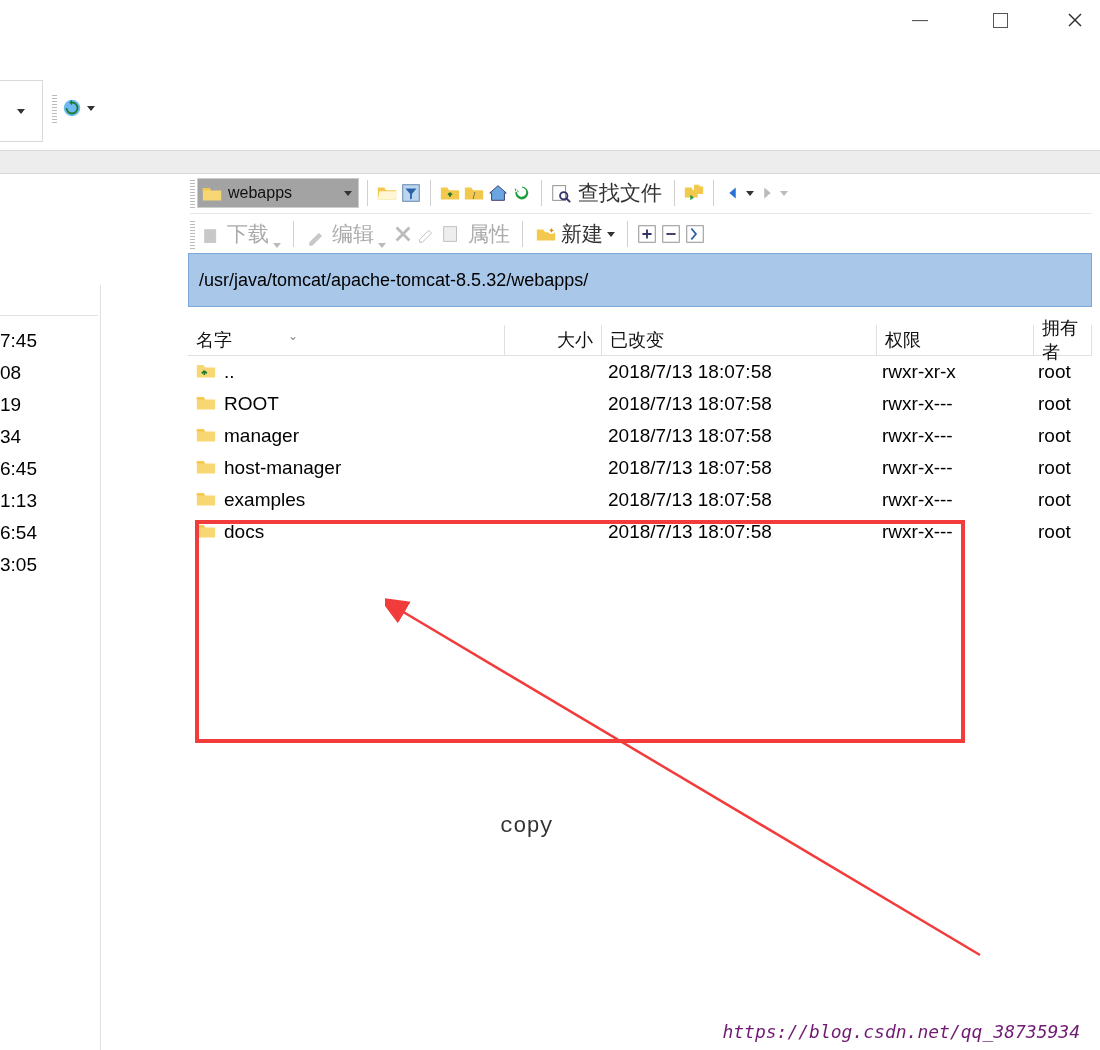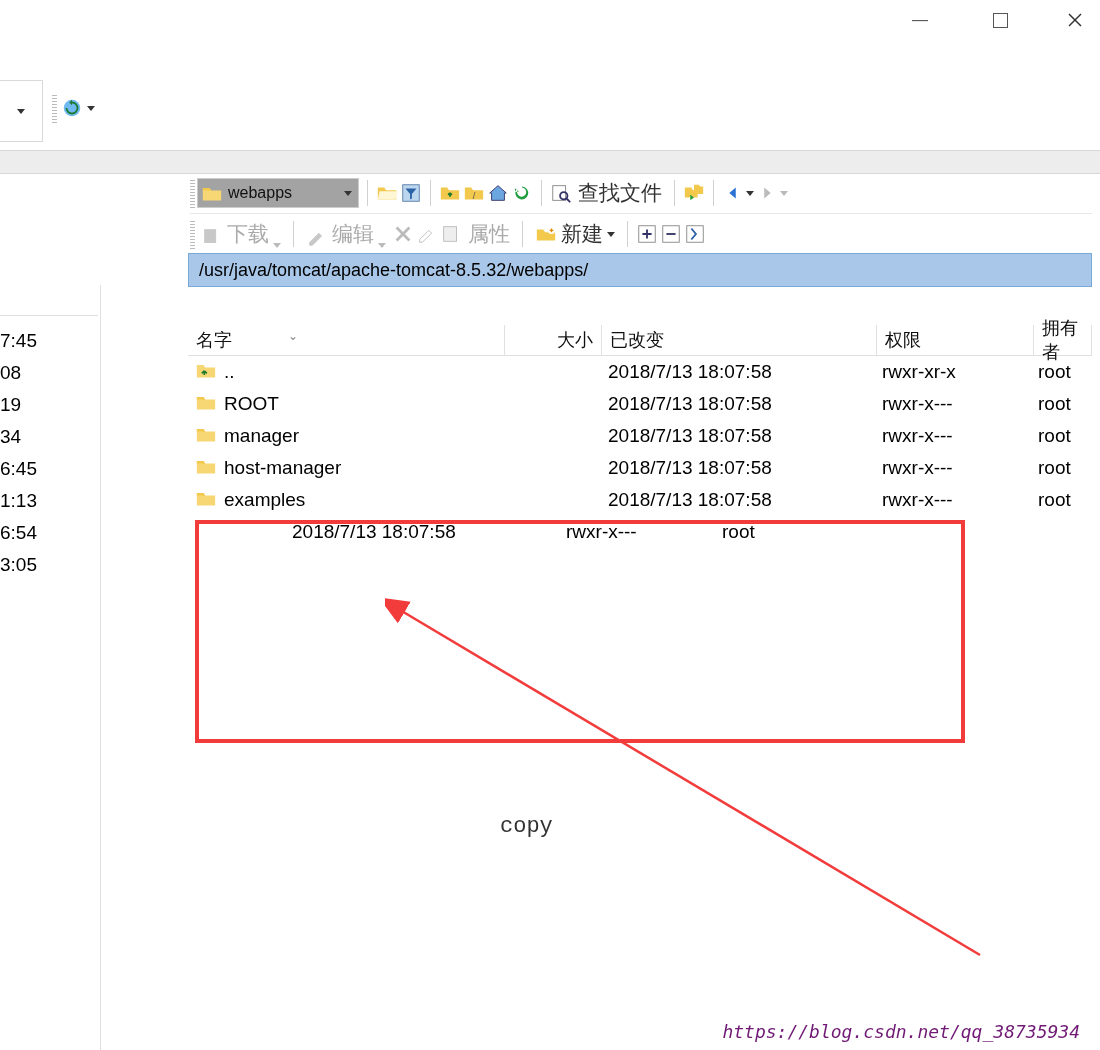--- a/index.html
+++ b/index.html
@@ -26,21 +26,21 @@
   .sep{width:1px;height:26px;background:#d0d0d0;margin:0 6px;}
   .t-btn{display:flex;align-items:center;gap:4px;padding:2px 4px;color:#333;font-size:21px;}
   .t-btn.dis{color:#aaa;align-items:flex-end;}
   .t-btn.dis svg *{fill:#c8c8c8!important;stroke:#c8c8c8!important;}
   .t-ico{width:22px;height:22px;display:inline-flex;align-items:center;justify-content:center;}
   .t-ico svg{width:22px;height:22px;}
   .folder-sel{display:flex;align-items:center;border:1px solid #ccc;height:28px;padding:0 6px 0 4px;gap:6px;min-width:150px;background:#a3a3a3;}
   .folder-sel .caret{margin-left:auto;}
   .folder-ic{width:20px;height:18px;}
   
-  .pathbar{position:absolute;top:253px;left:188px;right:8px;height:30px;background:#a9c7e8;border:1px solid #7aa9d8;display:flex;align-items:center;padding:1px 10px;color:#000;font-size:18px;}
+  .pathbar{position:absolute;top:253px;left:188px;right:8px;height:30px;background:#a9c7e8;border:1px solid #7aa9d8;display:flex;align-items:center;padding:11px 10px;color:#000;font-size:18px;}
   
   .left-strip{position:absolute;top:285px;left:0;width:178px;height:800px;}
   .left-strip .lh{position:absolute;left:0;right:80px;border-bottom:1px solid #e0e0e0;height:30px;}
   .left-col{position:absolute;left:100px;top:0px;width:78px;border-left:1px solid #e0e0e0;height:800px;}
   .left-times{position:absolute;left:0;top:40px;font-size:19px;line-height:32px;color:#000;}
   
   .panel{position:absolute;top:286px;left:188px;right:8px;bottom:0;margin-top:39px;}
   .hdr-row{display:flex;height:30px;border-bottom:1px solid #e0e0e0;font-size:18px;color:#111;}
   .hdr-row>div{border-right:1px solid #e0e0e0;padding:2px 8px;display:flex;align-items:center;}
   .col-name{flex:0 0 300px;position:relative;}
@@ -354,20 +354,27 @@
                 <path class="t" d="M1 4h8l2 3H1z"></path>
               </svg></span>
             <span>examples</span>
           </div>
           <div class="r-size"></div>
           <div class="r-mod">2018/7/13 18:07:58</div>
           <div class="r-perm">rwxr-x---</div>
           <div class="r-own">root</div>
         </div>
         <div class="row">
+          <div class="r-name">
+            <span><svg class="folder" width="20" height="18" viewBox="0 0 24 20">
+                <path class="b" d="M1 4h8l2 3h12v11a1 1 0 0 1-1 1H2a1 1 0 0 1-1-1z"></path>
+                <path class="t" d="M1 4h8l2 3H1z"></path>
+              </svg></span>
+            <span>docs</span>
+          </div>
           <div class="r-size"></div>
           <div class="r-mod">2018/7/13 18:07:58</div>
           <div class="r-perm">rwxr-x---</div>
           <div class="r-own">root</div>
         </div>
       </div>
   </div>
 
   <div class="red-box" style="top:520px;left:195px;width:762px;height:215px"></div>
   <svg class="arrow-svg" style="top:595px;left:385px;width:600px;height:370px" viewBox="0 0 600 370">

